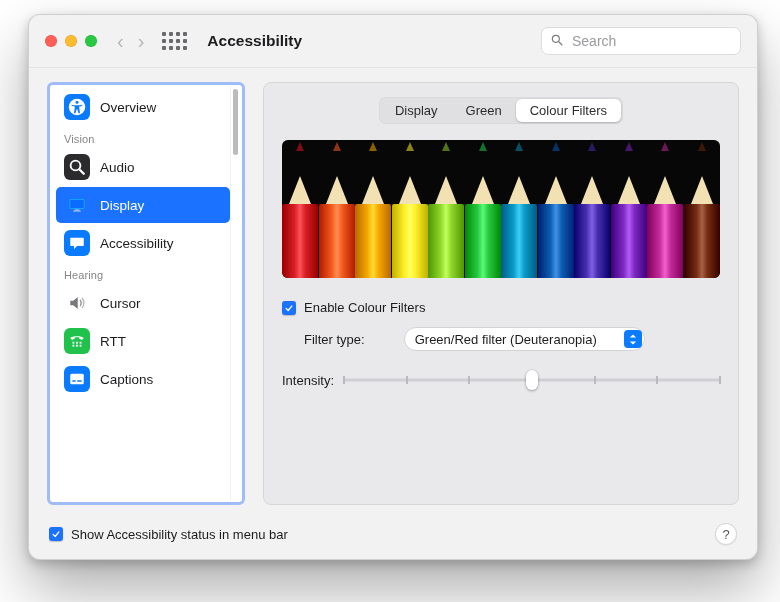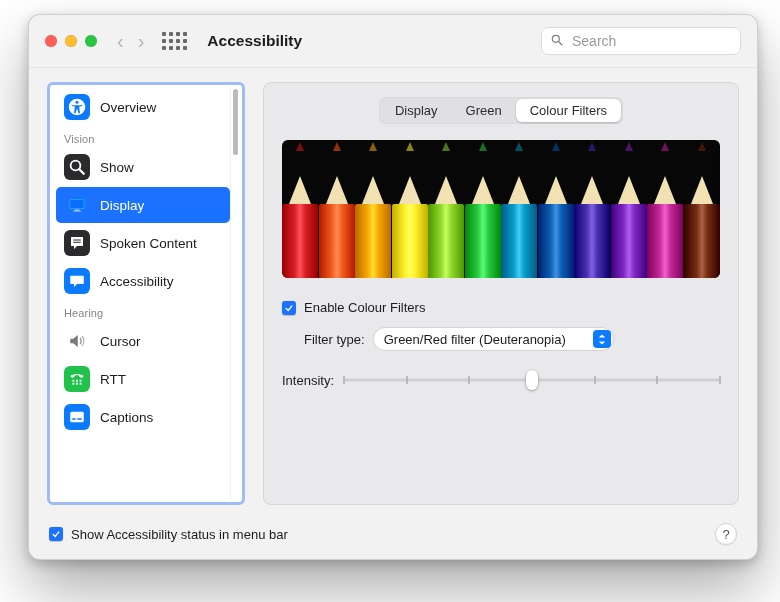--- a/index.html
+++ b/index.html
@@ -264,20 +264,21 @@
   .select-btn {
     background:#ffffff;
     border:1px solid #d3d3d6;
     border-radius:12px;
     height:22px;
     padding:0 24px 0 10px;
     font-size:13px;
     display:inline-flex; align-items:center;
     position:relative;
     min-width:205px;
+    margin-left:31px;
   }
   .select-btn .caps{
     position:absolute; right:2px; top:2px; bottom:2px; width:18px;
     border-radius:4px;
     background: var(--select-accent);
     display:flex; flex-direction:column; align-items:center; justify-content:center; gap:1px;
   }
   .select-btn .caps svg{ width:8px;height:6px; fill:#fff; }
 
   .slider-row {
@@ -380,45 +381,35 @@
           <div class="sb-section">Vision</div>
 
 
           <div class="sb-item">
             <div class="sb-icon ic-zoom">
               <svg viewBox="0 0 24 24">
                   <circle cx="10" cy="10" r="6.5" stroke="#fff" stroke-width="2.5" fill="none"></circle>
                   <line x1="15" y1="15" x2="21" y2="21" stroke="#fff" stroke-width="3" stroke-linecap="round"></line>
                 </svg>
             </div>
-            <span>Show</span>
+            <span>Audio</span>
           </div>
 
           <div class="sb-item selected">
             <div class="sb-icon ic-display">
               <svg viewBox="0 0 24 24">
                   <rect x="2" y="4" width="20" height="13" rx="2" fill="#15b6ff"></rect>
                   <rect x="3" y="5" width="18" height="11" rx="1" fill="#0a6cff"></rect>
                   <rect x="9" y="18" width="6" height="1.2" fill="#cfd5da"></rect>
                   <rect x="7" y="19.2" width="10" height="1.4" rx="0.7" fill="#cfd5da"></rect>
                 </svg>
             </div>
             <span>Display</span>
           </div>
 
-          <div class="sb-item">
-            <div class="sb-icon ic-spoken">
-              <svg viewBox="0 0 24 24">
-                  <path fill="#fff" d="M4 4h16v12H12l-4 4v-4H4z"></path>
-                  <line x1="7" y1="8" x2="17" y2="8" stroke="#2b2b2e" stroke-width="1.6"></line>
-                  <line x1="7" y1="11" x2="17" y2="11" stroke="#2b2b2e" stroke-width="1.6"></line>
-                </svg>
-            </div>
-            <span>Spoken Content</span>
-          </div>
 
           <div class="sb-item">
             <div class="sb-icon ic-desc">
               <svg viewBox="0 0 24 24">
                   <path fill="#fff" d="M4 5h16a1 1 0 0 1 1 1v9a1 1 0 0 1-1 1H12l-4 4v-4H4a1 1 0 0 1-1-1V6a1 1 0 0 1 1-1z"></path>
                 </svg>
             </div>
             <span>Accessibility</span>
           </div>
 

